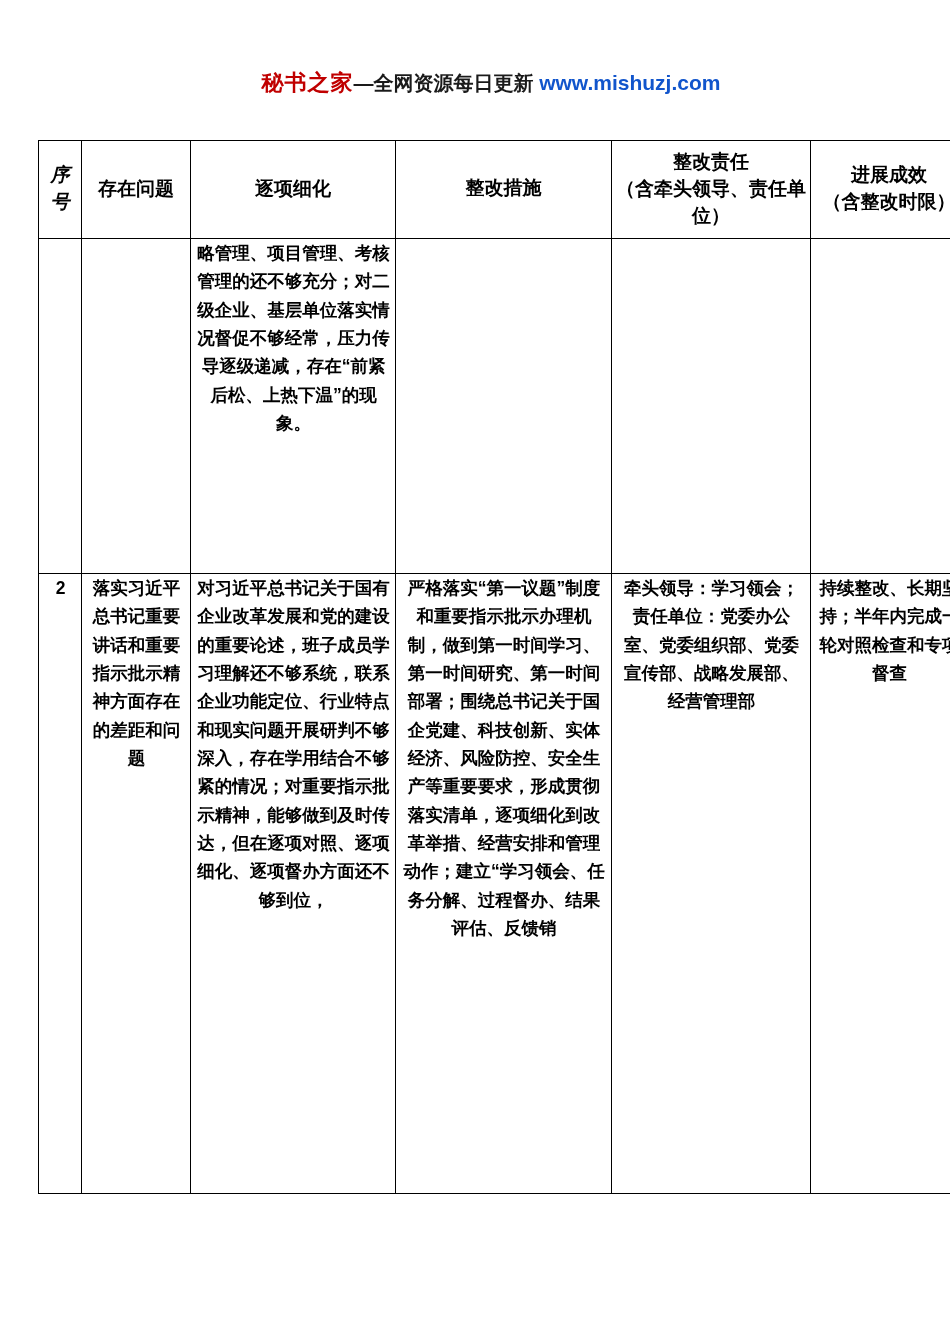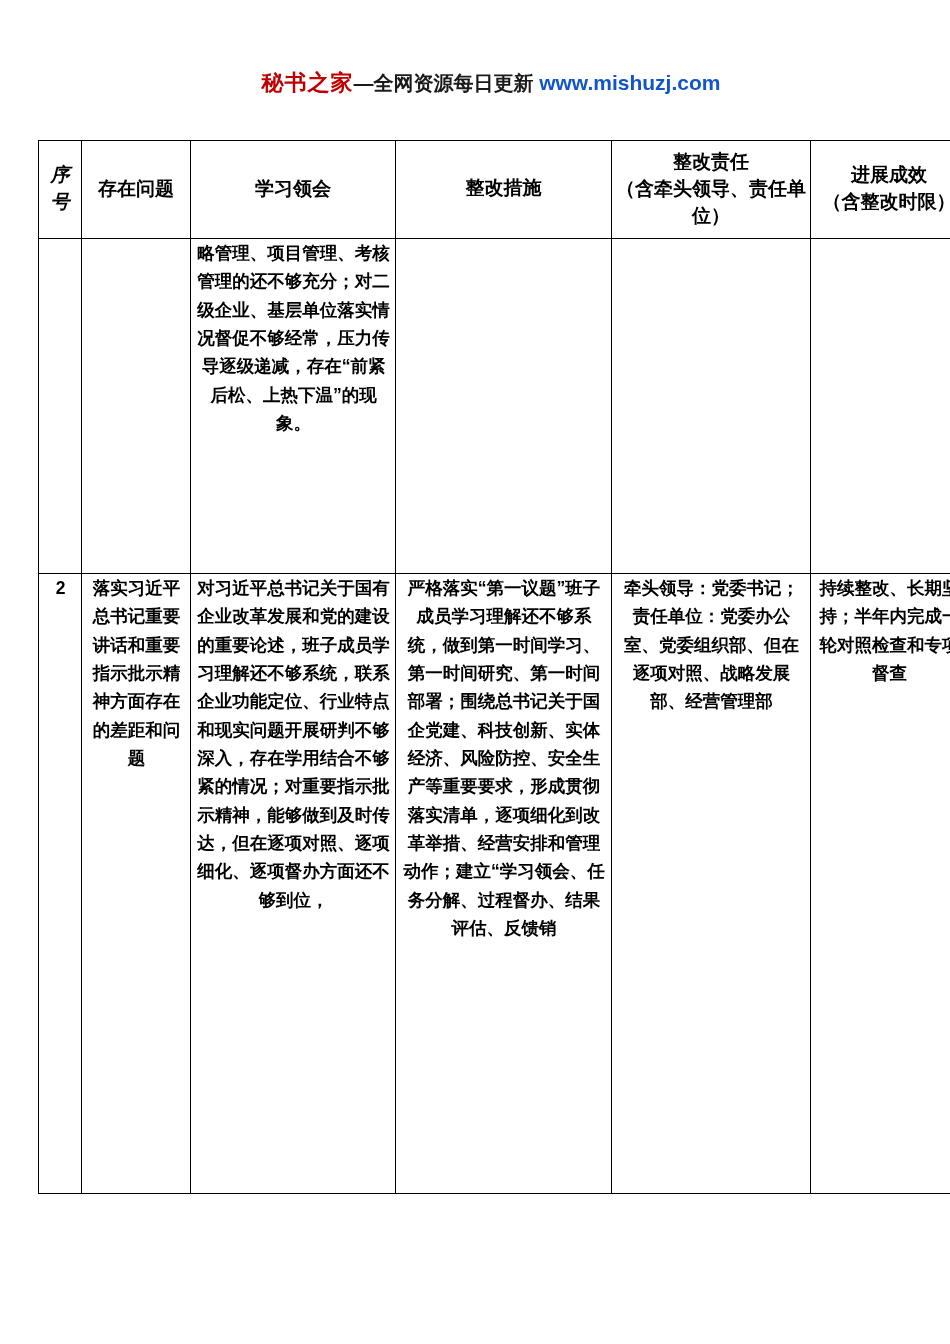--- a/index.html
+++ b/index.html
@@ -104,21 +104,21 @@
 
   <div class="watermark">
     <span class="wm-red">秘书之家</span><span class="wm-dark">—全网资源每日更新 </span><span class="wm-blue">www.mishuzj.com</span>
   </div>
 
   <table class="doc-table">
     <thead>
       <tr>
         <th class="col-seq">序号</th>
         <th class="col-problem">存在问题</th>
-        <th class="col-detail">学习领会</th>
+        <th class="col-detail">逐项细化</th>
         <th class="col-measure">整改措施</th>
         <th class="col-duty" style="white-space:pre-line;">整改责任
 （含牵头领导、责任单位）</th>
         <th class="col-progress" style="white-space:pre-line;">进展成效
 （含整改时限）</th>
       </tr>
     </thead>
     <tbody>
       <tr class="row-continued">
         <td class="cell-seq"></td>
@@ -132,24 +132,24 @@
       </tr>
       <tr class="row-two">
         <td class="cell-seq">2</td>
         <td>
             <span class="cell-text">落实习近平总书记重要讲话和重要指示批示精神方面存在的差距和问题</span>
           </td>
         <td>
             <span class="cell-text">对习近平总书记关于国有企业改革发展和党的建设的重要论述，班子成员学习理解还不够系统，联系企业功能定位、行业特点和现实问题开展研判不够深入，存在学用结合不够紧的情况；对重要指示批示精神，能够做到及时传达，但在逐项对照、逐项细化、逐项督办方面还不够到位，</span>
           </td>
         <td>
-            <span class="cell-text">严格落实“第一议题”班子成员学习理解还不够系统，做到第一时间学习、第一时间研究、第一时间部署；围绕总书记关于国企党建、科技创新、实体经济、风险防控、安全生产等重要要求，形成贯彻落实清单，逐项细化到改革举措、经营安排和管理动作；建立“学习领会、任务分解、过程督办、结果评估、反馈销</span>
+            <span class="cell-text">严格落实“第一议题”制度和重要指示批示办理机制，做到第一时间学习、第一时间研究、第一时间部署；围绕总书记关于国企党建、科技创新、实体经济、风险防控、安全生产等重要要求，形成贯彻落实清单，逐项细化到改革举措、经营安排和管理动作；建立“学习领会、任务分解、过程督办、结果评估、反馈销</span>
           </td>
         <td>
-            <span class="cell-text">牵头领导：党委书记；责任单位：党委办公室、党委组织部、但在逐项对照、战略发展部、经营管理部</span>
+            <span class="cell-text">牵头领导：学习领会；责任单位：党委办公室、党委组织部、党委宣传部、战略发展部、经营管理部</span>
           </td>
         <td>
             <span class="cell-text">持续整改、长期坚持；半年内完成一轮对照检查和专项督查</span>
           </td>
       </tr>
     </tbody>
   </table>
 
 </div>
 

